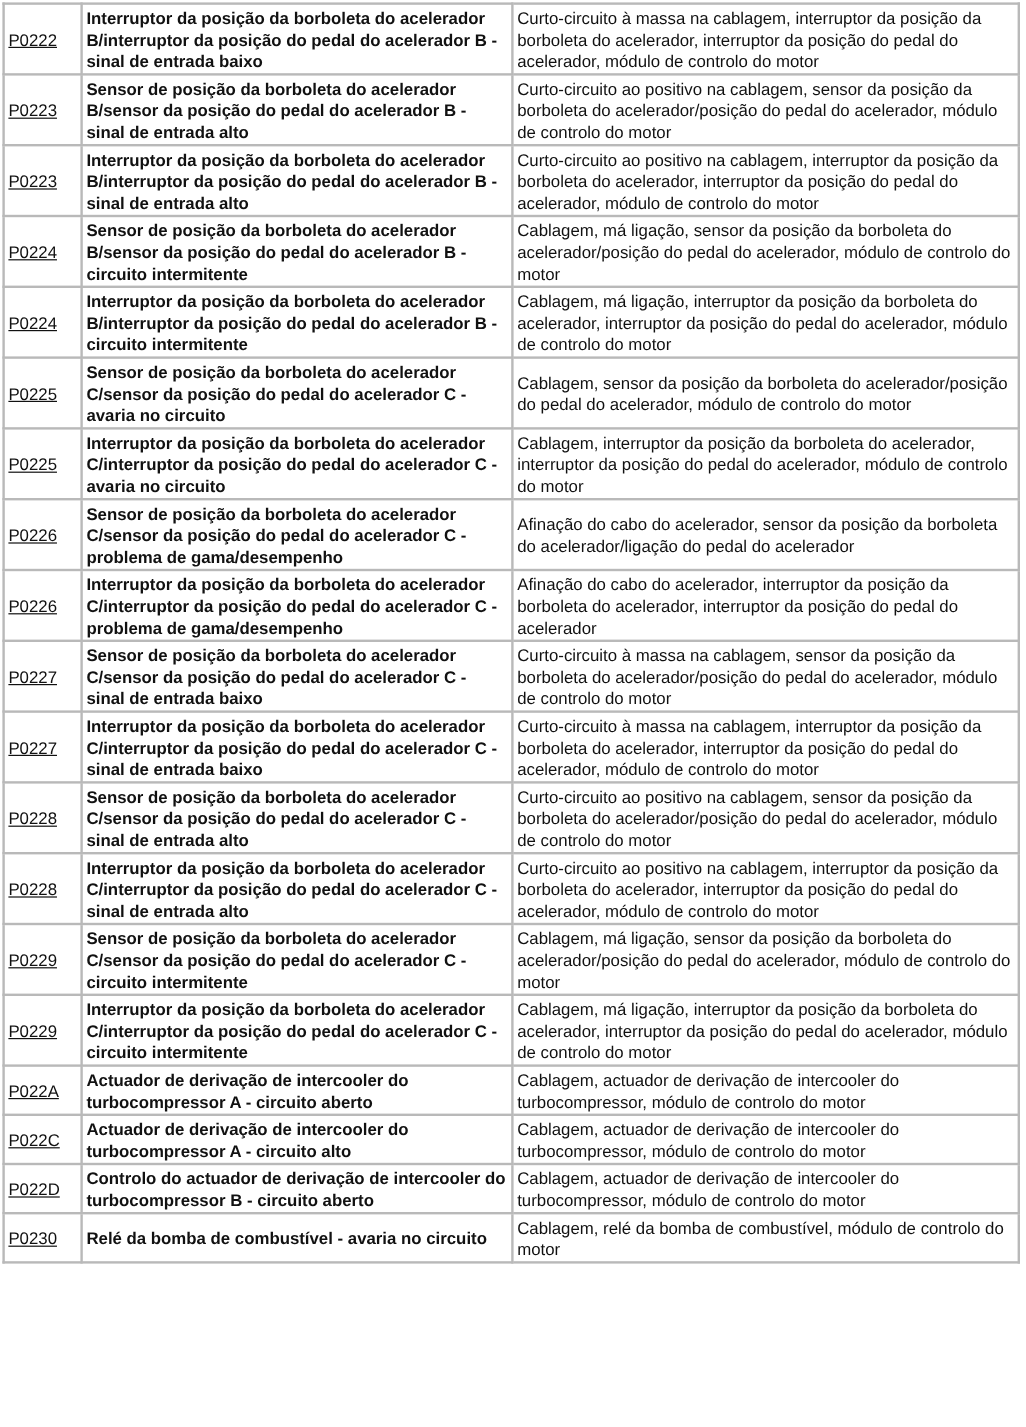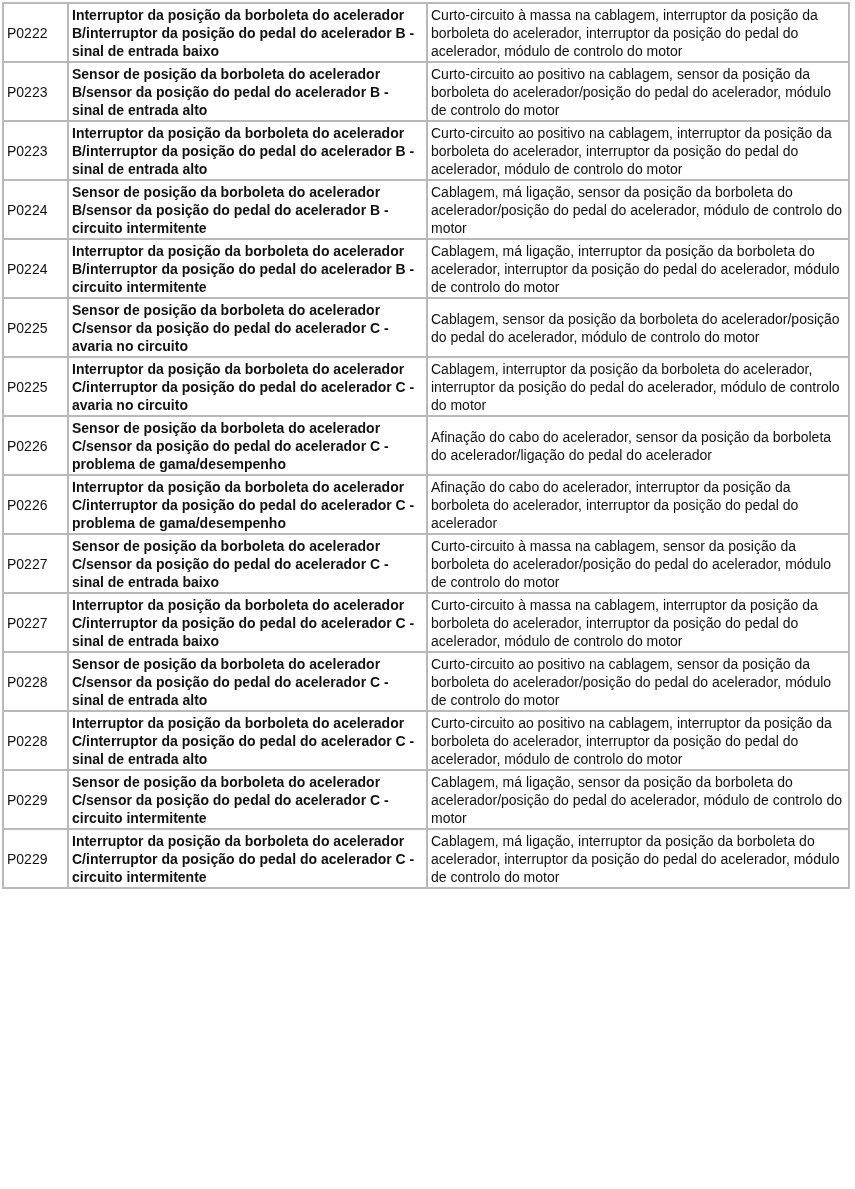--- a/index.html
+++ b/index.html
@@ -27,20 +27,21 @@
     }
     table.dtc td {
       border: 2px solid #b9b9b9;
       vertical-align: middle;
       padding: 1px 2px 1px 3px;
       overflow: hidden;
     }
     td.code {
       width: 58px;
       padding-left: 4px;
+      text-decoration: underline;
     }
     td.desc {
       width: 352px;
       font-weight: bold;
     }
     td.cause {
       width: auto;
     }
     tr.r3 td { height: 55px; }
     tr.r2 td { height: 37px; }
@@ -118,14 +119,34 @@
     <tr class="r3">
         <td class="code">P0229</td>
         <td class="desc">Sensor de posição da borboleta do acelerador C/sensor da posição do pedal do acelerador C - circuito intermitente</td>
         <td class="cause">Cablagem, má ligação, sensor da posição da borboleta do acelerador/posição do pedal do acelerador, módulo de controlo do motor</td>
       </tr>
     <tr class="r3">
         <td class="code">P0229</td>
         <td class="desc">Interruptor da posição da borboleta do acelerador C/interruptor da posição do pedal do acelerador C - circuito intermitente</td>
         <td class="cause">Cablagem, má ligação, interruptor da posição da borboleta do acelerador, interruptor da posição do pedal do acelerador, módulo de controlo do motor</td>
       </tr>
+    <tr class="r2">
+        <td class="code">P022A</td>
+        <td class="desc">Actuador de derivação de intercooler do turbocompressor A - circuito aberto</td>
+        <td class="cause">Cablagem, actuador de derivação de intercooler do turbocompressor, módulo de controlo do motor</td>
+      </tr>
+    <tr class="r2">
+        <td class="code">P022C</td>
+        <td class="desc">Actuador de derivação de intercooler do turbocompressor A - circuito alto</td>
+        <td class="cause">Cablagem, actuador de derivação de intercooler do turbocompressor, módulo de controlo do motor</td>
+      </tr>
+    <tr class="r2">
+        <td class="code">P022D</td>
+        <td class="desc">Controlo do actuador de derivação de intercooler do turbocompressor B - circuito aberto</td>
+        <td class="cause">Cablagem, actuador de derivação de intercooler do turbocompressor, módulo de controlo do motor</td>
+      </tr>
+    <tr class="r2">
+        <td class="code">P0230</td>
+        <td class="desc">Relé da bomba de combustível - avaria no circuito</td>
+        <td class="cause">Cablagem, relé da bomba de combustível, módulo de controlo do motor</td>
+      </tr>
   </tbody>
 </table>
 
 </body></html>

